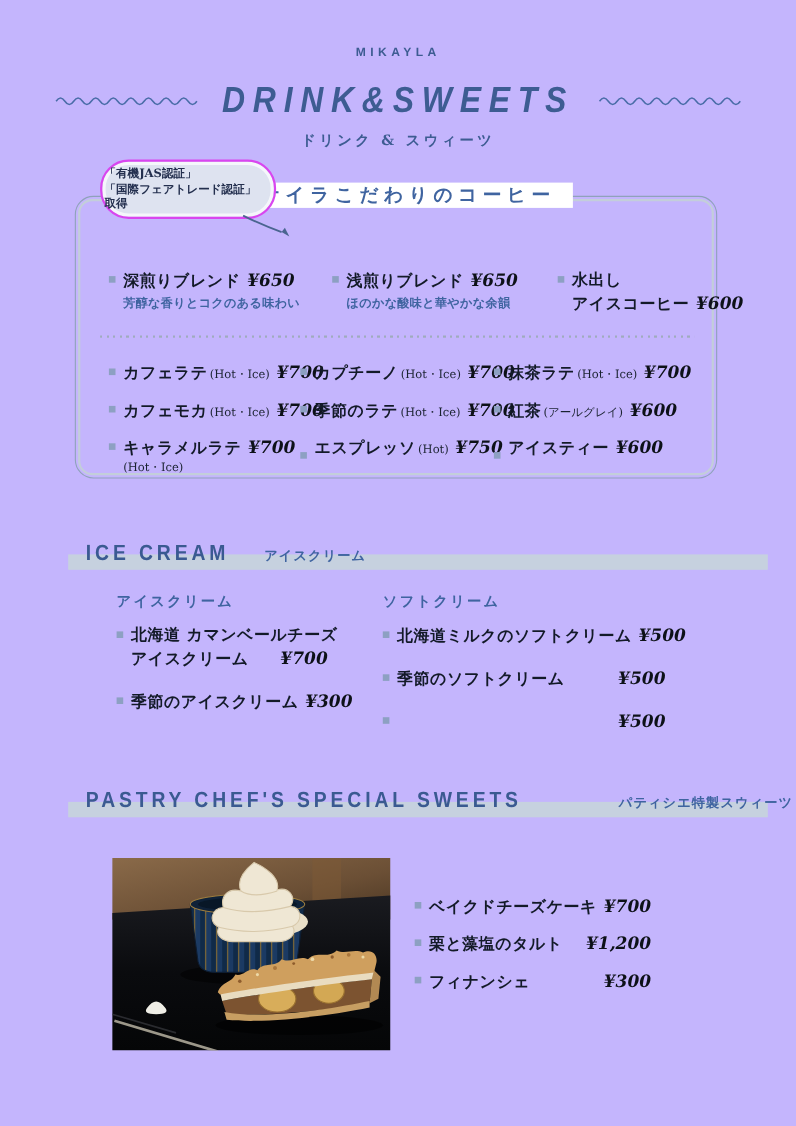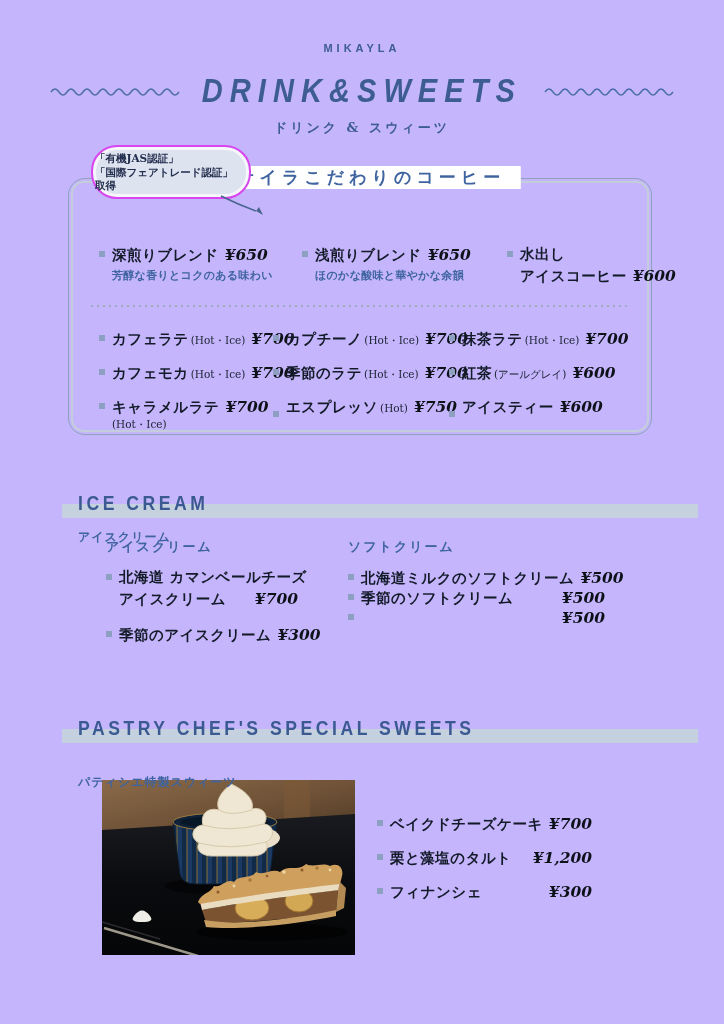--- a/index.html
+++ b/index.html
@@ -51,34 +51,34 @@
   .indent2{display:flex;align-items:baseline;margin:2px 0 0 13px;}
   .note-below{font-size:10.5px;color:#1a2230;margin:1px 0 0 13px;}
 
   .dots{position:absolute;left:22px;top:126px;width:540px;height:2px;
         background-image:repeating-linear-gradient(90deg,#9fabbd 0 2px,transparent 2px 6px);}
   .grid-row{position:absolute;left:30px;display:flex;justify-content:space-between;}
   .gr1{top:150px;} .gr2{top:184px;} .gr3{top:218px;}
 
   
   .band{position:absolute;left:62px;width:636px;height:14px;background:#c6d1df;}
-  .sec-head{position:absolute;left:78px;display:flex;align-items:baseline;gap:14px;z-index:2;flex-direction:column;}
+  .sec-head{position:absolute;left:78px;display:flex;align-items:baseline;gap:14px;z-index:2;}
   .sec-en{font-family:"Liberation Sans",sans-serif;font-weight:bold;font-size:20px;
           letter-spacing:4px;color:#3a5a91;display:inline-block;transform:scaleX(.88);
           transform-origin:left bottom;white-space:nowrap;}
   .sec-ja{font-size:12px;font-weight:bold;letter-spacing:1px;color:#3f64a0;white-space:nowrap;}
 
   
   .ic-col{position:absolute;}
   .ic-col1{left:106px;top:538px;width:192px;}
   .ic-col2{left:348px;top:538px;width:257px;}
   .col-header{font-size:13px;font-weight:bold;letter-spacing:2px;color:#3f64a0;
               margin-bottom:12px;}
   .ic-item{margin-bottom:16px;}
-  .ic-gap{}
+  .ic-gap{margin-top:19px;}
 
   
   .photo{position:absolute;left:102px;top:780px;width:253px;height:175px;}
   .pastry-list{position:absolute;left:377px;top:814px;width:215px;}
   .pastry-list .item-row{margin-bottom:14px;height:20px;justify-content:flex-end;}
 </style>
 </head>
 <body>
 
 <div class="page">

